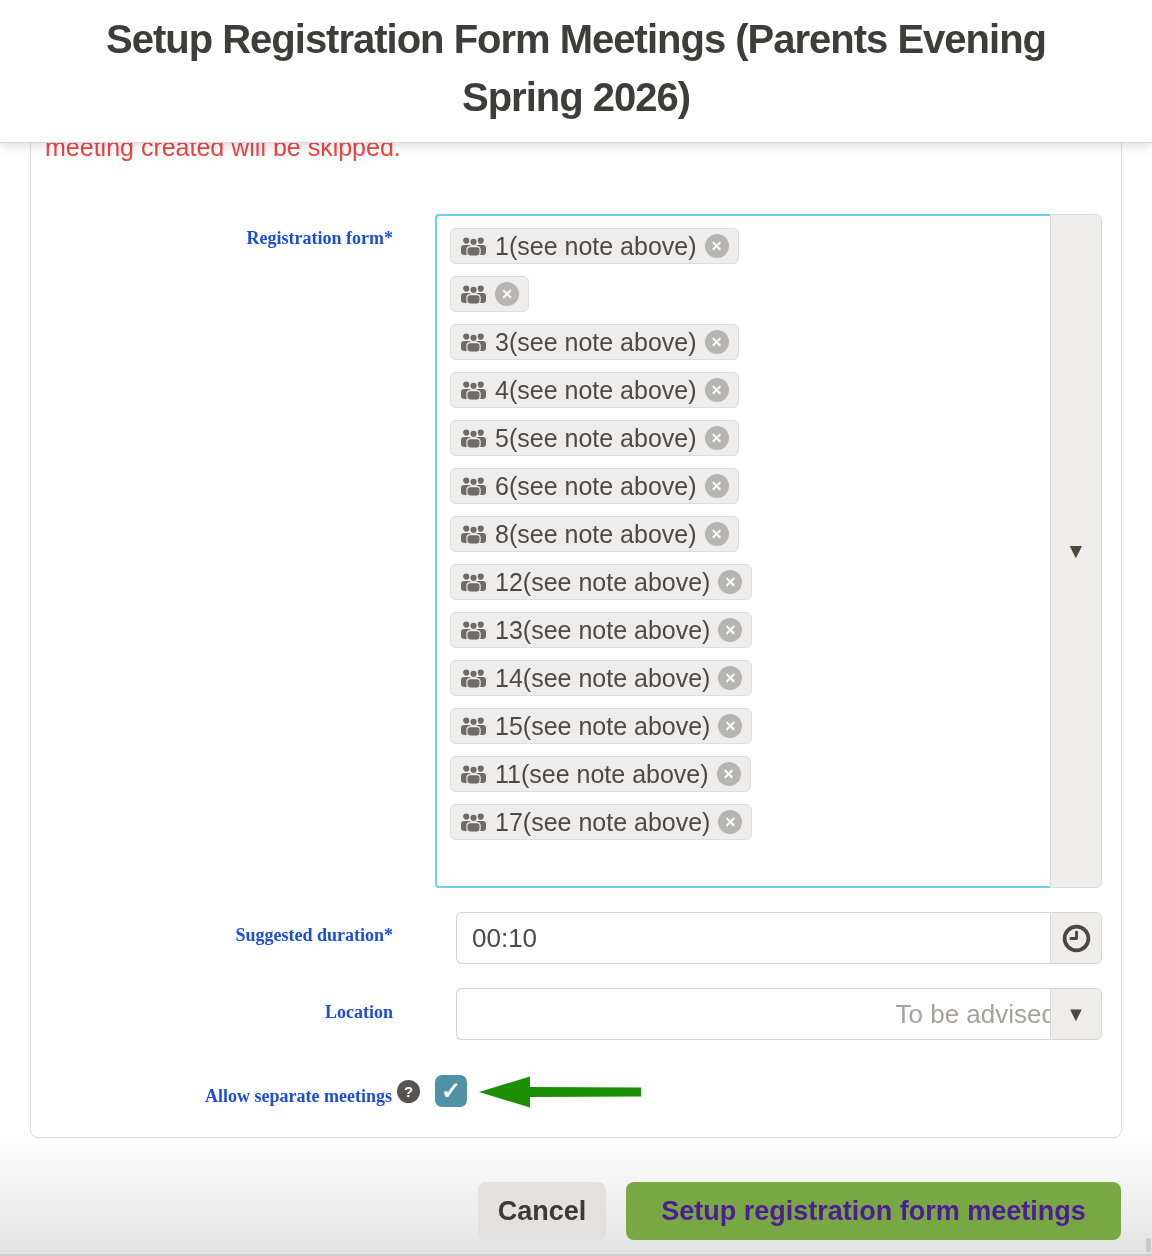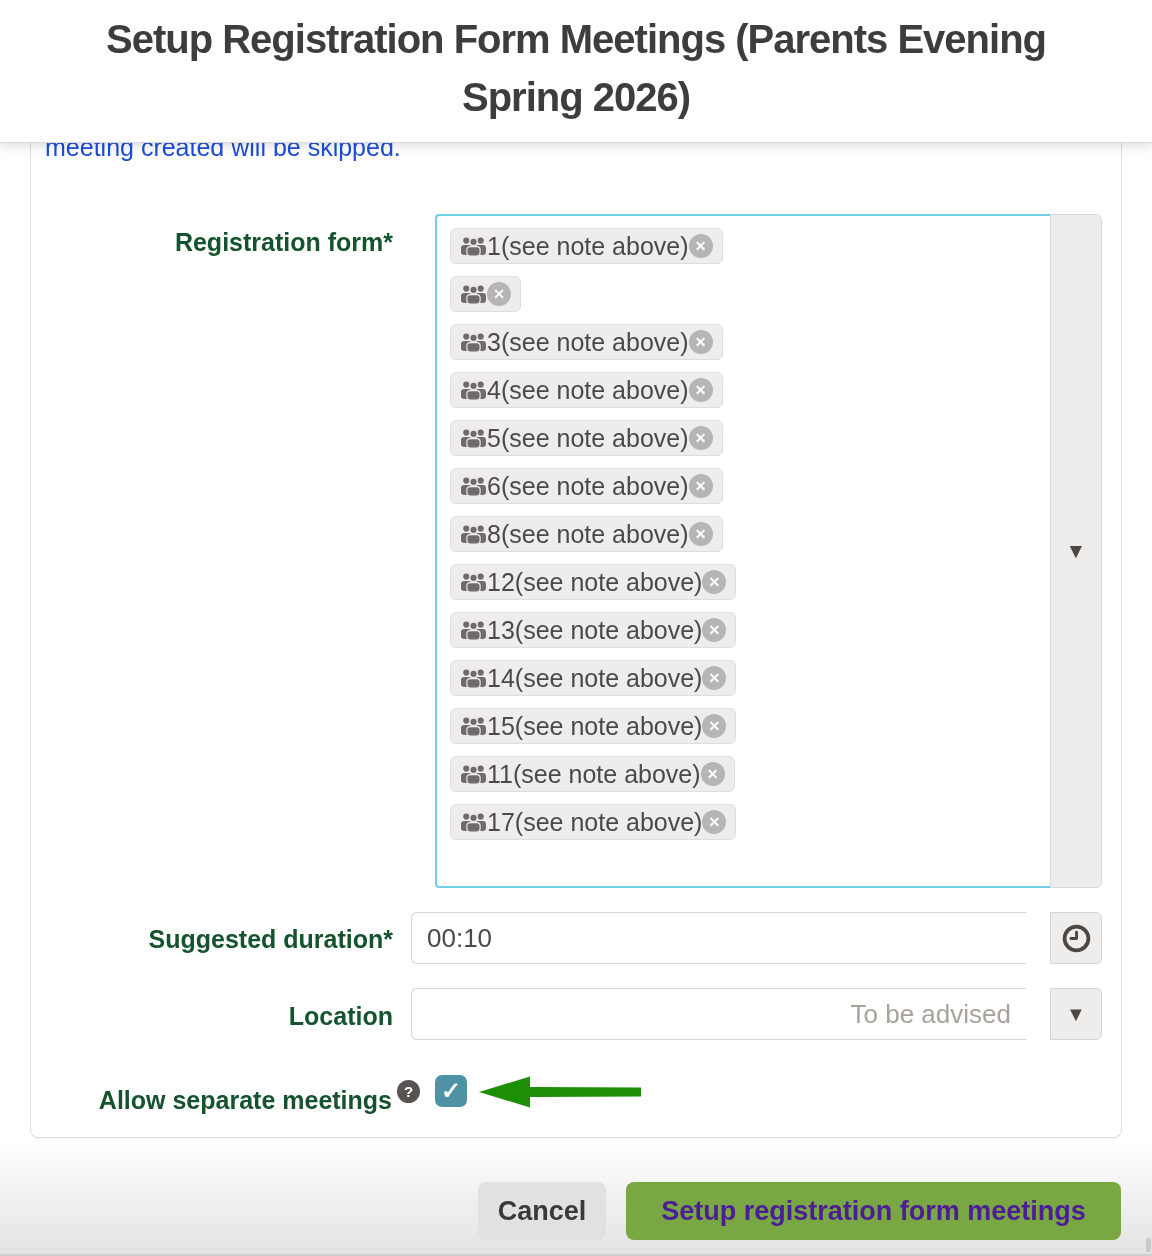--- a/index.html
+++ b/index.html
@@ -18,57 +18,57 @@
   }
   .modal-title span{ display:block; }
 
   
   .panel{
     position:absolute; left:30px; top:142px; width:1092px; height:996px;
     background:#fff; border:1px solid #dcdcdc; border-top:none;
     border-radius:0 0 8px 8px; overflow:hidden; z-index:2;
   }
   .intro-line{
-    position:absolute; left:14px; top:-9px; font-size:25px; color:#1d4ed8;
+    position:absolute; left:14px; top:-9px; font-size:25px; color:#ef4444;
   }
   .field-label{
     position:absolute; left:0; width:362px; text-align:right;
-    font-size:25px; font-weight:bold; color:#14532d;
+    font-size:18px; font-weight:bold; color:#1d4ed8;font-family:Liberation Serif, serif;
   }
 
   
   .multiselect{
     position:absolute; left:404px; top:72px; width:615px; height:674px;
     background:#fff; border:2px solid #70d0e6; border-right:none;
     border-radius:4px 0 0 4px; padding:12px 13px;
     display:flex; flex-direction:column; align-items:flex-start; gap:12px;
   }
   .ms-strip{
     position:absolute; left:1019px; top:72px; width:52px; height:674px;
     background:#eeedec; border:1px solid #dcdad9; border-radius:0 6px 6px 0;
   }
   .ms-strip .caret{
     position:absolute; left:0; right:0; top:325px; text-align:center;
     font-size:21px; color:#4b4741; line-height:21px;
   }
   .tag{
-    height:36px; display:inline-flex; align-items:center; 
+    height:36px; display:inline-flex; align-items:center; gap:8px;
     background:#eeedec; border:1px solid #e0dedc; border-radius:6px;
     padding:0 9px; font-size:25px; color:#4a4a4a; white-space:nowrap;
   }
   .tag .users{ width:27px; height:20px; flex:none; }
   .tag .remove{
     width:24px; height:24px; border-radius:50%; background:#b7b5b3;
     color:#fff; font-size:14px; font-weight:bold; line-height:24px;
     text-align:center; flex:none; cursor:pointer;
   }
 
   
   .text-input{
-    position:absolute; left:380px; width:615px; height:52px;
+    position:absolute; left:425px; width:615px; height:52px;
     border:1px solid #d6d4d2; border-right:none; border-radius:6px 0 0 6px;
     font-family:"Liberation Sans", sans-serif; font-size:26px; color:#4a4a4a;
     padding:16px 15px; background:#fff; outline:none;
   }
   .text-input::placeholder{ color:#a8a29d; opacity:1; }
   .addon{
     position:absolute; left:1019px; width:52px; height:52px;
     background:#eeedec; border:1px solid #d6d4d2; border-radius:0 6px 6px 0;
     display:flex; align-items:center; justify-content:center;
   }

